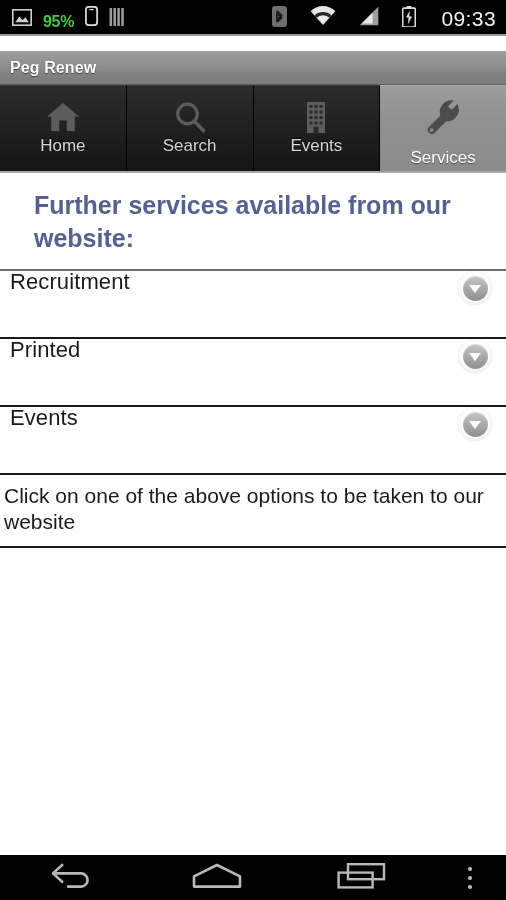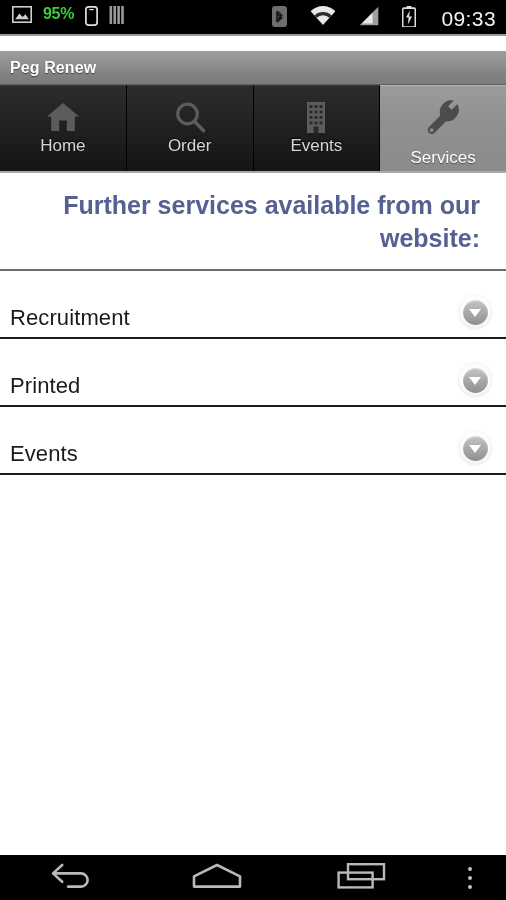--- a/index.html
+++ b/index.html
@@ -31,21 +31,21 @@
     flex: 0 0 36px;
     position: relative;
   }
   .status-bar::after {
     content: "";
     position: absolute;
     left: 0; right: 0; bottom: 0;
     height: 2px;
     background: #9a9a9a;
   }
-  .status-left { display: flex; align-items: flex-start; gap: 11px; }
+  .status-left { display: flex; align-items: flex-end; gap: 11px; }
   .status-right {
     margin-left: auto;
     display: flex;
     align-items: center;
     gap: 23px;
   }
   .battery-pct {
     color: #3ecb3e;
     font-size: 16px;
     font-weight: bold;
@@ -127,36 +127,36 @@
   
   .content {
     flex: 1 1 auto;
     background: #ffffff;
     overflow: hidden;
     display: flex;
     flex-direction: column;
   }
 
   .page-heading {
-    text-align: right;
+    text-align: left;
     color: #556191;
     font-size: 25px;
     font-weight: bold;
     line-height: 1.32;
     padding: 16px 26px 14px 34px;
     border-bottom: 2px solid #6e6e6e;
   }
 
   .option-list { display: flex; flex-direction: column; }
 
   .option-row {
     height: 68px;
     display: flex;
-    align-items: flex-end;
-    padding: 0 14px 8px 10px;
+    align-items: flex-start;
+    padding: 0 14px 16px 10px;
     border-bottom: 2px solid #1a1a1a;
     background: #ffffff;
   }
   .option-row .option-label {
     font-size: 22px;
     color: #1a1a1a;
     line-height: 1;
     letter-spacing: 0.1px;
   }
   .option-row .chevron-wrap {
@@ -299,21 +299,21 @@
       <span class="tab-label">Home</span>
     </div>
 
     <div class="tab">
       <span class="tab-icon">
         <svg width="34" height="33" viewBox="0 0 34 33">
           <circle cx="14.5" cy="13" r="9.8" fill="none" stroke="#5c5c5c" stroke-width="3.2"></circle>
           <line x1="21.4" y1="20.2" x2="30.4" y2="29.6" stroke="#5c5c5c" stroke-width="3.6" stroke-linecap="round"></line>
         </svg>
       </span>
-      <span class="tab-label">Order</span>
+      <span class="tab-label">Search</span>
     </div>
 
     <div class="tab">
       <span class="tab-icon">
         <svg width="30" height="33" viewBox="0 0 30 33">
           <rect x="6" y="1" width="18" height="31" fill="#5c5c5c"></rect>
           <g fill="#2a2a2a">
             <rect x="8.5" y="4" width="3" height="3"></rect>
               <rect x="13.5" y="4" width="3" height="3"></rect>
               <rect x="18.5" y="4" width="3" height="3"></rect>
@@ -374,20 +374,21 @@
         <span class="chevron-wrap">
           <span class="chevron-circle">
               <span class="chevron-tri"></span>
             </span>
         </span>
       </div>
 
 
     </div>
 
+    <div class="footer-note">Click on one of the above options to be taken to our website</div>
 
     <div class="filler"></div>
   </div>
 
   <div class="nav-bar">
 
     <div class="nav-btn">
       <span>
         <svg width="46" height="28" viewBox="0 0 46 28">
           <path d="M13.2 3.0 L4.0 11.4 L13.2 19.8" fill="none" stroke="#b9b9b9" stroke-width="2.6" stroke-linecap="round" stroke-linejoin="round"></path>

